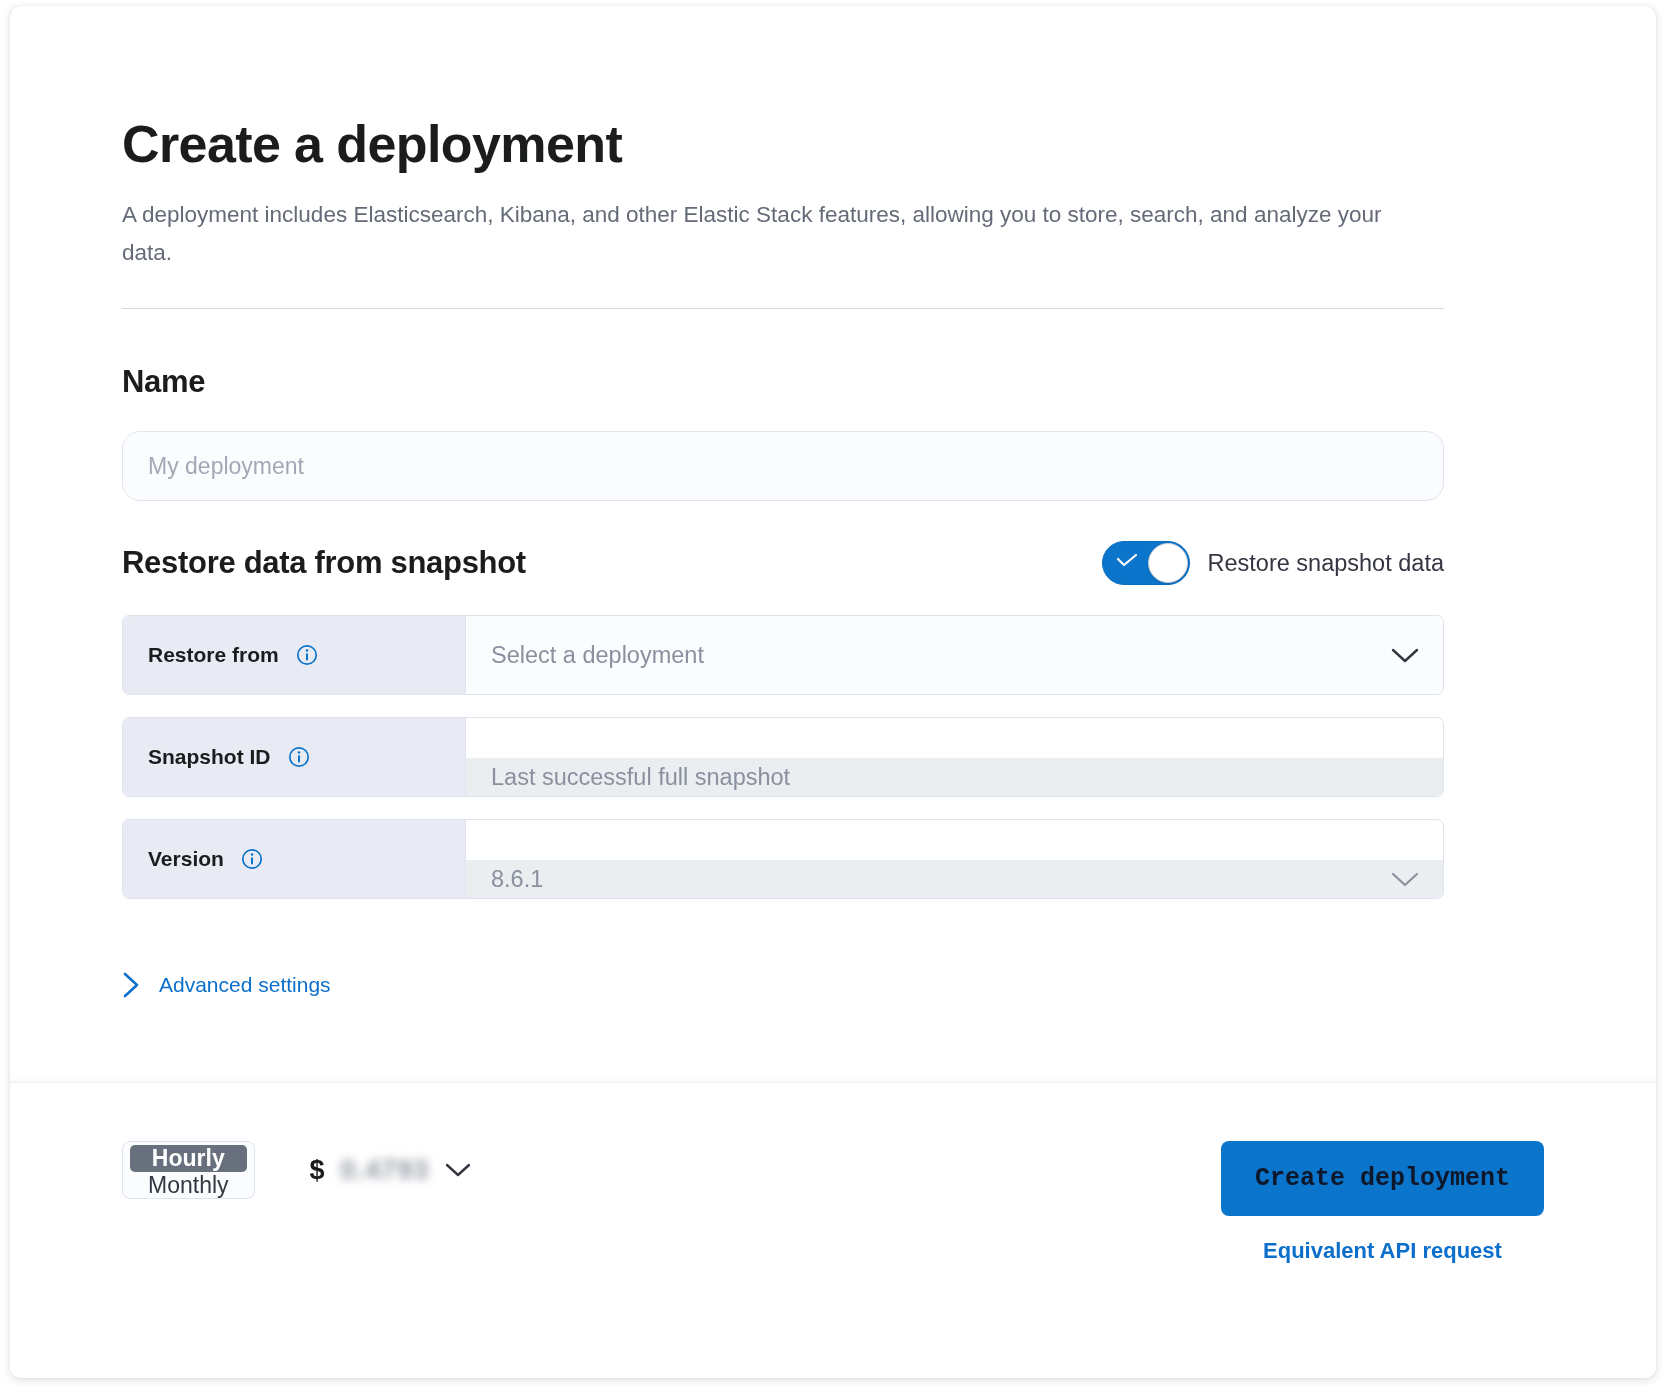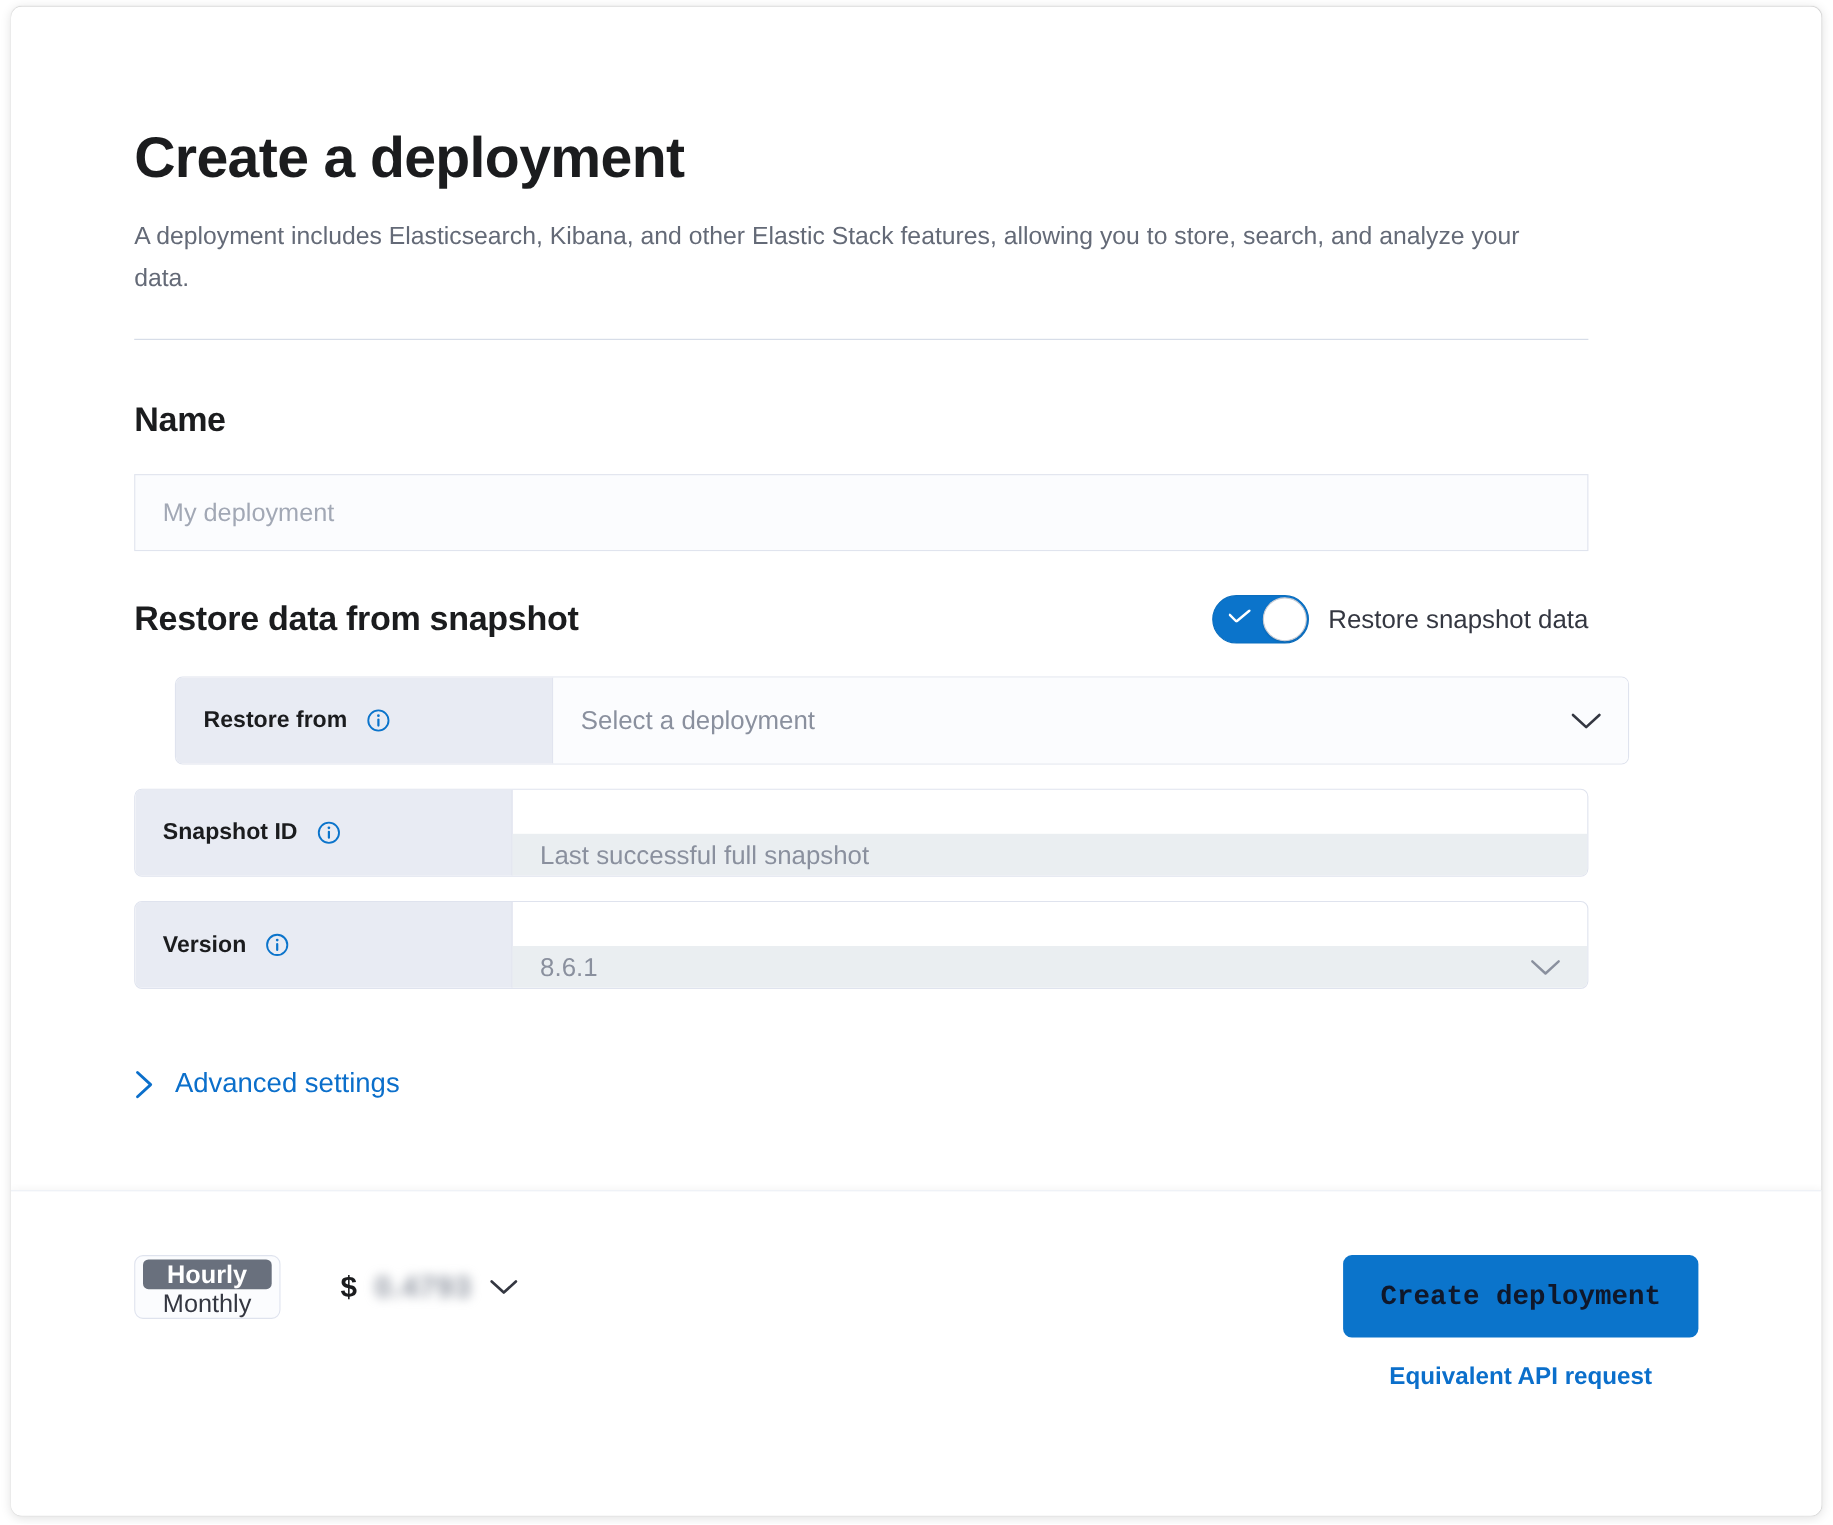--- a/index.html
+++ b/index.html
@@ -69,21 +69,21 @@
     letter-spacing: -0.3px;
   }
   .name-block { margin-top: 54px; }
 
   
   .text-input {
     margin-top: 30px;
     width: 1322px;
     height: 70px;
     border: 1px solid #e0e4ee;
-    border-radius: 0;
+    border-radius: 18px;
     background: #fbfcfe;
     display: flex;
     align-items: center;
     padding: 0 25px;
     font-size: 23px;
     color: #a2a8b5;
   }
 
   
   .restore-head {
@@ -124,21 +124,21 @@
   
   .form-row {
     margin-top: 22px;
     width: 1322px;
     height: 80px;
     display: flex;
     border-radius: 7px;
     overflow: hidden;
     border: 1px solid #dfe3ee;
   }
-  .form-row.first { margin-top: 30px; margin-left: 37px; }
+  .form-row.first { margin-top: 30px; }
   .prepend {
     width: 343px;
     background: #e8ebf3;
     display: flex;
     align-items: center;
     gap: 17px;
     padding-left: 25px;
     border-right: 1px solid #dfe3ee;
   }
   .prepend .lbl {
@@ -164,21 +164,21 @@
   .advanced {
     margin-top: 72px;
     display: flex;
     align-items: center;
     gap: 18px;
     width: max-content;
     cursor: pointer;
   }
   .advanced .arrow { width: 19px; height: 28px; flex: none; }
   .advanced .txt {
-    font-size: 25px;
+    font-size: 21px;
     color: #0b6fcb;
     font-weight: 400;
   }
 
   
   .footer {
     flex: none;
     height: 296px;
     border-top: 1px solid #eceff5;
     background: #ffffff;

